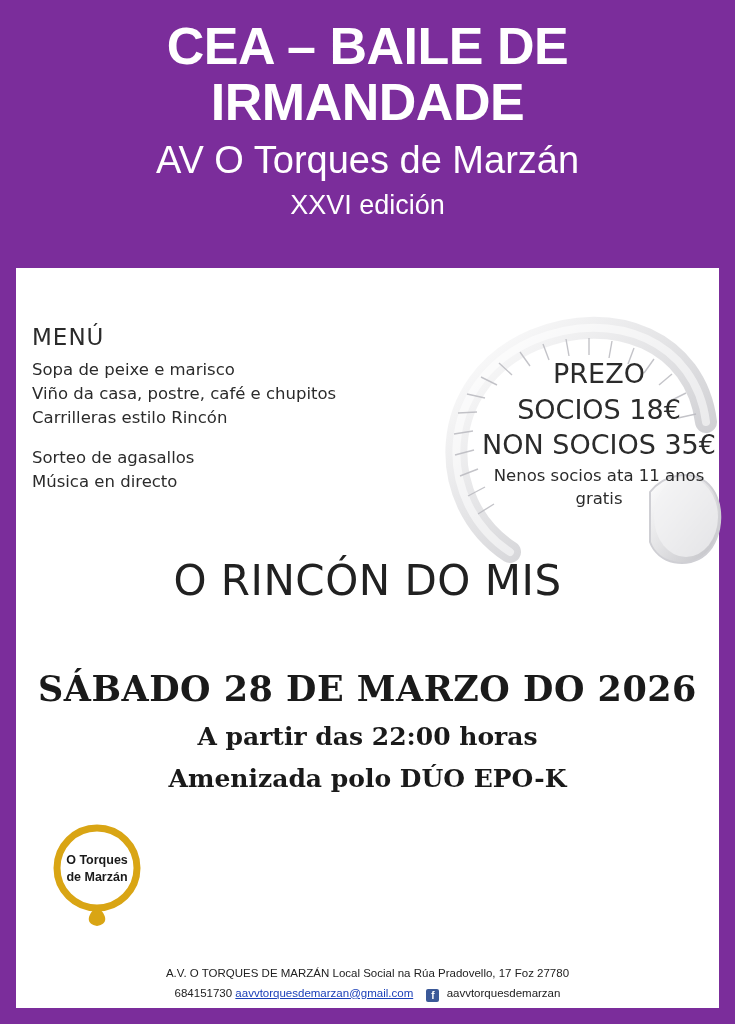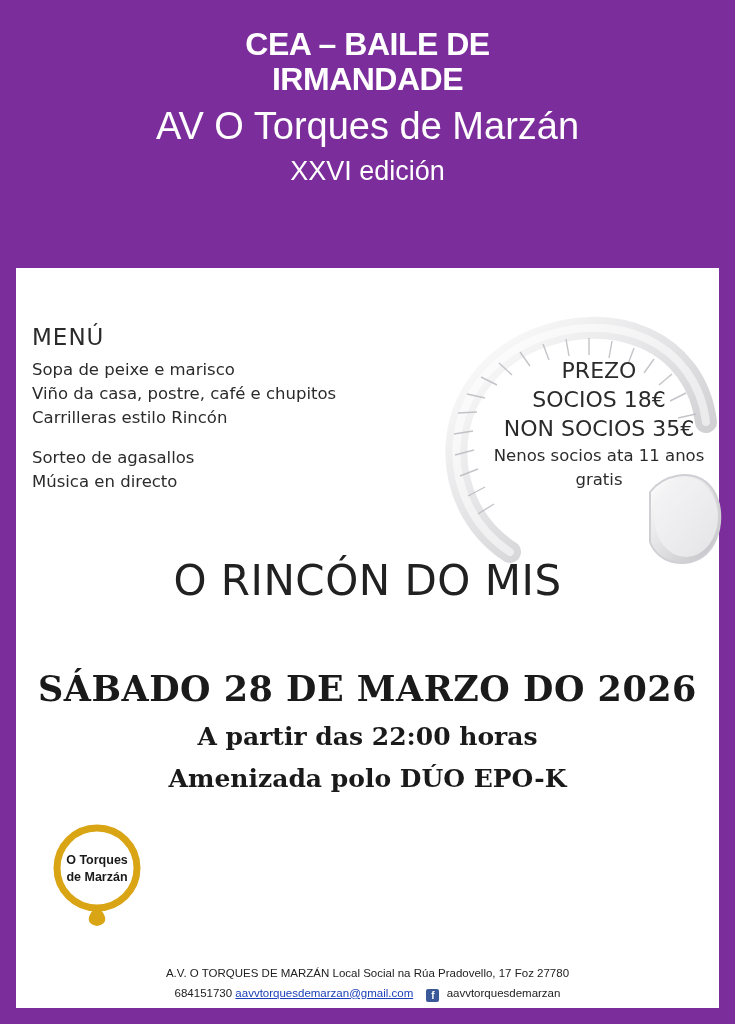--- a/index.html
+++ b/index.html
@@ -24,25 +24,25 @@
   .header {
     position: absolute;
     top: 0; left: 0; right: 0;
     height: 268px;
     text-align: center;
     color: #ffffff;
     padding-top: 18px;
     box-sizing: border-box;
   }
   .title-main {
-    font-size: 32px;
+    font-size: 52px;
     font-weight: bold;
     line-height: 1.08;
     letter-spacing: -0.5px;
-    margin: 9px 20px;
+    margin: 0 20px;
   }
   .title-sub {
     font-size: 38px;
     font-weight: normal;
     line-height: 1.1;
     margin-top: 10px;
   }
   .title-edition {
     font-size: 27px;
     font-weight: normal;
@@ -82,21 +82,21 @@
   .price-block {
     position: absolute;
     top: 88px;
     left: 458px;
     width: 250px;
     color: #2b2b2b;
     font-family: "DejaVu Sans", sans-serif;
     text-align: center;
   }
   .price-line {
-    font-size: 22px;
+    font-size: 27px;
     line-height: 1.32;
   }
   .price-note {
     font-size: 16.5px;
     line-height: 1.3;
     margin-top: 2px;
   }
   
   .horn {
     position: absolute;

